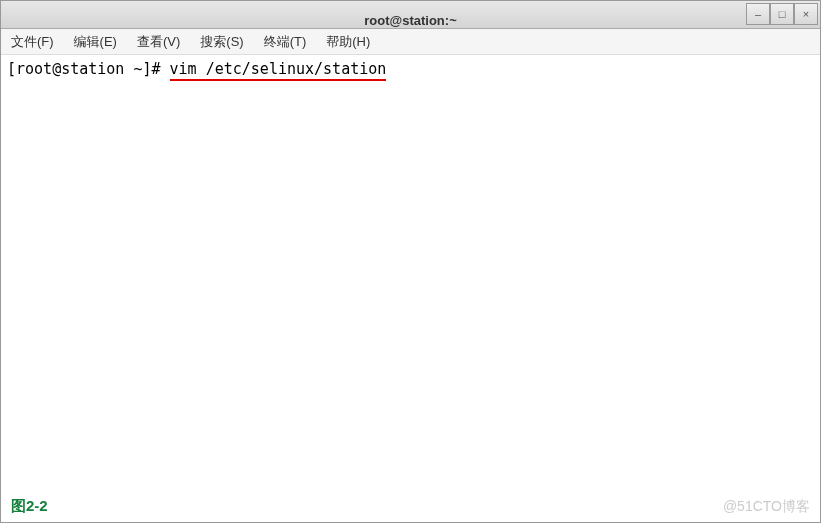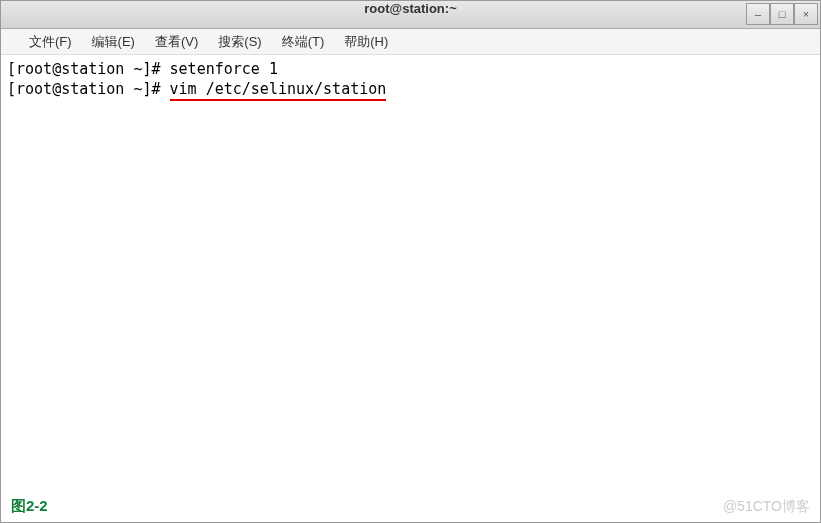--- a/index.html
+++ b/index.html
@@ -13,21 +13,21 @@
       width: 821px;
       height: 523px;
       position: relative;
       border: 1px solid #999;
     }
     .titlebar {
       height: 28px;
       background: linear-gradient(to bottom, #e8e8e8, #d4d4d4);
       border-bottom: 1px solid #aaa;
       display: flex;
-      align-items: flex-start;
+      align-items: flex-end;
       justify-content: center;
       position: relative;
     }
     .titlebar-title {
       font-size: 13px;
       font-weight: bold;
       color: #333;
     }
     .window-controls {
       position: absolute;
@@ -47,21 +47,21 @@
       cursor: pointer;
       font-size: 11px;
       color: #555;
     }
     .menubar {
       height: 26px;
       background: #f5f5f5;
       border-bottom: 1px solid #ddd;
       display: flex;
       align-items: center;
-      padding-left: 20px;
+      padding-left: 2px;
       gap: 4px;
     }
     .menu-item {
       font-size: 13px;
       color: #333;
       padding: 3px 8px;
       cursor: pointer;
     }
     .terminal-area {
       background: #ffffff;
@@ -114,18 +114,17 @@
 <div class="menubar">
   <span class="menu-item">文件(F)</span>
   <span class="menu-item">编辑(E)</span>
   <span class="menu-item">查看(V)</span>
   <span class="menu-item">搜索(S)</span>
   <span class="menu-item">终端(T)</span>
   <span class="menu-item">帮助(H)</span>
 </div>
 
 <div class="terminal-area">
-  <div class="terminal-line"><span>[root@station ~]# </span><span>setenforce 1</span></div>
   <div class="terminal-line"><span>[root@station ~]# </span><span class="underline-red">vim /etc/selinux/station</span></div>
 
   <div class="caption">图2-2</div>
   <div class="watermark">@51CTO博客</div>
 </div>
 
 </body></html>

